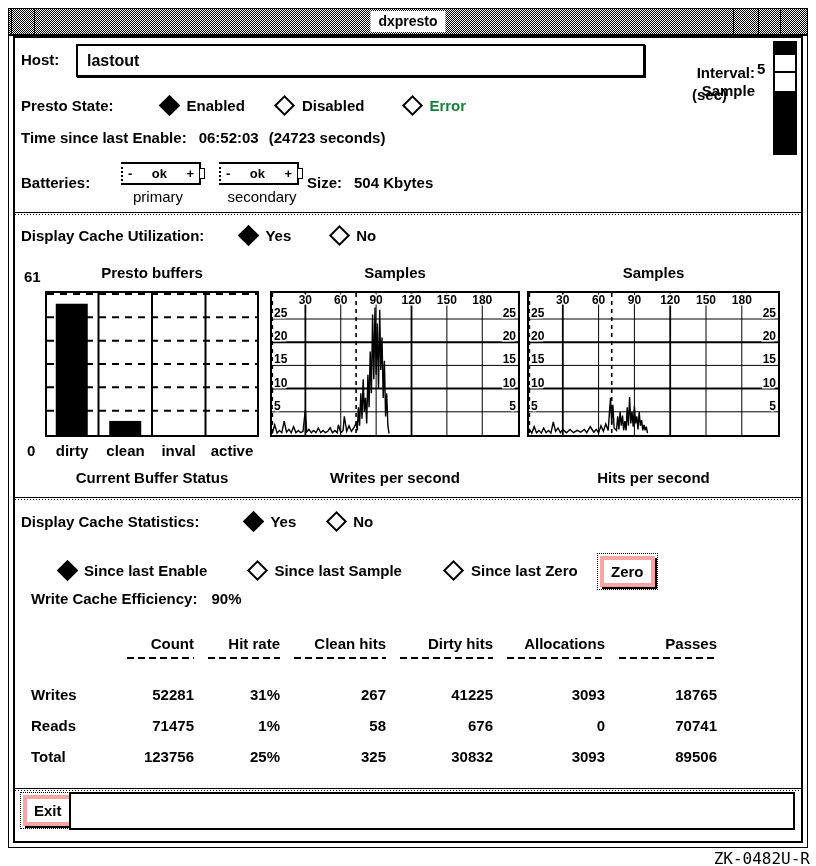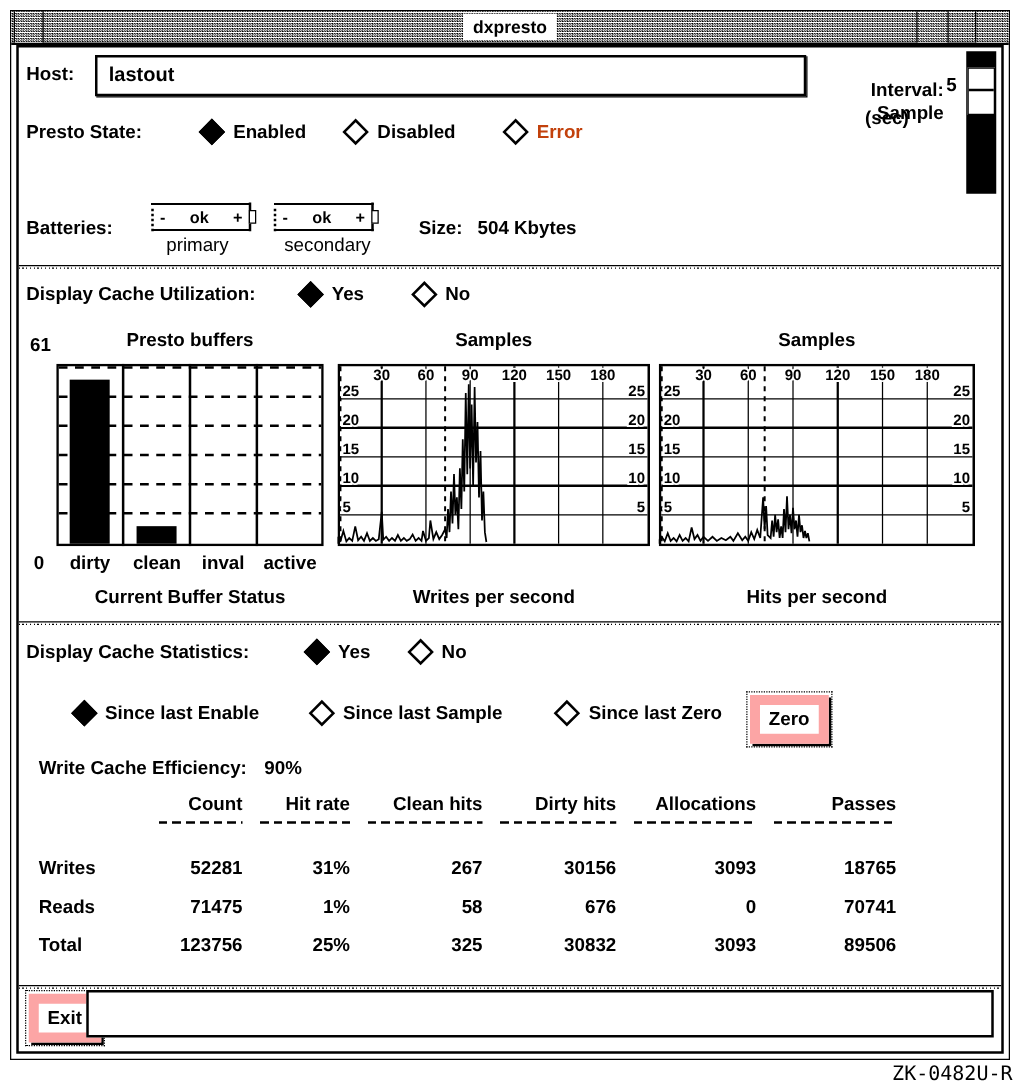--- a/index.html
+++ b/index.html
@@ -21,38 +21,38 @@
   .row{display:flex;align-items:center;}
   
   .tfield{position:absolute;border:2px solid #000;background:#fff;font-weight:bold;font-size:16px;
           font-family:"Liberation Sans",sans-serif;padding:0 0 0 9px;box-shadow:1px 1px 0 #000;}
   
   .radio{display:inline-flex;align-items:center;cursor:default;}
   .dbox{width:20px;height:20px;display:inline-flex;align-items:center;justify-content:center;}
   .diamond{width:11px;height:11px;border:2px solid #000;background:#fff;transform:rotate(45deg);}
   .diamond.filled{background:#000;}
   .rlabel{font-weight:bold;font-size:15px;margin-left:7px;white-space:nowrap;}
-  .rlabel.dim{color:#c2410c;}
+  .rlabel.dim{color:#15803d;}
   
   .slider-track{position:absolute;width:24px;background:#000;}
   .slider-thumb{position:absolute;left:1px;width:20px;height:36px;background:#fff;border:1px solid #000;}
   .slider-thumb::after{content:"";position:absolute;left:0;right:0;top:16px;height:2px;background:#000;}
   
   .battery{position:relative;display:inline-flex;align-items:center;justify-content:space-between;
            width:66px;height:19px;border:2px solid #000;border-left:2px dotted #000;
            font-weight:bold;font-size:13px;padding:0 5px;background:#fff;}
   .batt-nub{position:absolute;right:-6px;top:4px;width:4px;height:9px;border:1px solid #000;background:#fff;}
   .batt-name{font-weight:normal;font-size:15px;text-align:center;}
   
   .divider{position:absolute;left:0;right:0;height:3px;}
   .divider::before{content:"";display:block;height:1px;background:#000;}
   .divider::after{content:"";display:block;height:1px;margin-top:1px;
     background:repeating-linear-gradient(90deg,#000 0 1px,transparent 1px 3px);}
   
-  .pushbtn{border:8px solid #fca5a5;background:#fff;font-weight:bold;font-size:15px;
+  .pushbtn{border:4px solid #fca5a5;background:#fff;font-weight:bold;font-size:15px;
            font-family:"Liberation Sans",sans-serif;box-shadow:2px 2px 0 #000;
            outline:1px dotted #000;outline-offset:2px;padding:3px 7px;cursor:default;}
   
   .trow{position:absolute;left:16px;display:grid;
         grid-template-columns:82px 81px 86px 106px 107px 112px 112px;}
   .trow .c{font-weight:bold;font-size:15px;text-align:right;white-space:nowrap;}
   .trow .rl{font-weight:bold;font-size:15px;text-align:left;}
   .dashline{height:2px;margin-top:7px;margin-left:14px;
     background:repeating-linear-gradient(90deg,#000 0 7px,transparent 7px 11px);}
   .charttitle{font-weight:bold;font-size:15px;text-align:center;position:absolute;white-space:nowrap;}
@@ -104,41 +104,46 @@
           <span class="rlabel">Disabled</span>
         </span>
         <span class="radio" style="margin-left:38px;">
           <span class="dbox">
               <span class="diamond"></span>
             </span>
           <span class="rlabel dim">Error</span>
         </span>
       </div>
 
+      <div class="abs row" style="left:6px;top:91px;">
+        <span class="lbl">Time since last Enable:</span>
+        <span class="lbl" style="margin-left:12px;">06:52:03</span>
+        <span class="lbl" style="margin-left:10px;">(24723 seconds)</span>
+      </div>
 
       <div class="abs lbl" style="left:6px;top:136px;">Batteries:</div>
       <div class="abs" style="left:106px;top:124px;width:80px;">
         <span class="battery">
           <span>-</span>
             <span>ok</span>
             <span>+</span>
           <span class="batt-nub"></span>
         </span>
         <div class="batt-name" style="width:74px;margin-top:3px;">primary</div>
       </div>
       <div class="abs" style="left:204px;top:124px;width:90px;">
         <span class="battery">
           <span>-</span>
             <span>ok</span>
             <span>+</span>
           <span class="batt-nub"></span>
         </span>
         <div class="batt-name" style="width:86px;margin-top:3px;">secondary</div>
       </div>
-      <div class="abs row" style="left:320px;top:136px;">
+      <div class="abs row" style="left:292px;top:136px;">
         <span class="lbl">Size:</span>
         <span class="lbl" style="margin-left:12px;">504 Kbytes</span>
       </div>
 
       <div class="divider" style="top:174px;"></div>
 
       <div class="abs row" style="left:6px;top:186px;height:22px;">
         <span class="lbl">Display Cache Utilization:</span>
         <span class="radio" style="margin-left:34px;">
           <span class="dbox">
@@ -284,21 +289,21 @@
         </span>
         <span class="radio" style="margin-left:42px;">
           <span class="dbox">
               <span class="diamond"></span>
             </span>
           <span class="rlabel">Since last Zero</span>
         </span>
       </div>
       <button class="pushbtn abs" style="left:585px;top:518px;">Zero</button>
 
-      <div class="abs row" style="left:16px;top:568px;">
+      <div class="abs row" style="left:16px;top:552px;">
         <span class="lbl">Write Cache Efficiency:</span>
         <span class="lbl" style="margin-left:14px;">90%</span>
       </div>
 
       <div class="trow" style="top:597px;">
         <span class="rl"></span>
         <span class="c">Count</span>
         <span class="c">Hit rate</span>
         <span class="c">Clean hits</span>
         <span class="c">Dirty hits</span>
@@ -312,21 +317,21 @@
         <span class="dashline"></span>
         <span class="dashline"></span>
         <span class="dashline"></span>
         <span class="dashline"></span>
       </div>
       <div class="trow" style="top:648px;">
         <span class="rl">Writes</span>
         <span class="c">52281</span>
         <span class="c">31%</span>
         <span class="c">267</span>
-        <span class="c">30156</span>
+        <span class="c">41225</span>
         <span class="c">3093</span>
         <span class="c">18765</span>
       </div>
       <div class="trow" style="top:679px;">
         <span class="rl">Reads</span>
         <span class="c">71475</span>
         <span class="c">1%</span>
         <span class="c">58</span>
         <span class="c">676</span>
         <span class="c">0</span>

